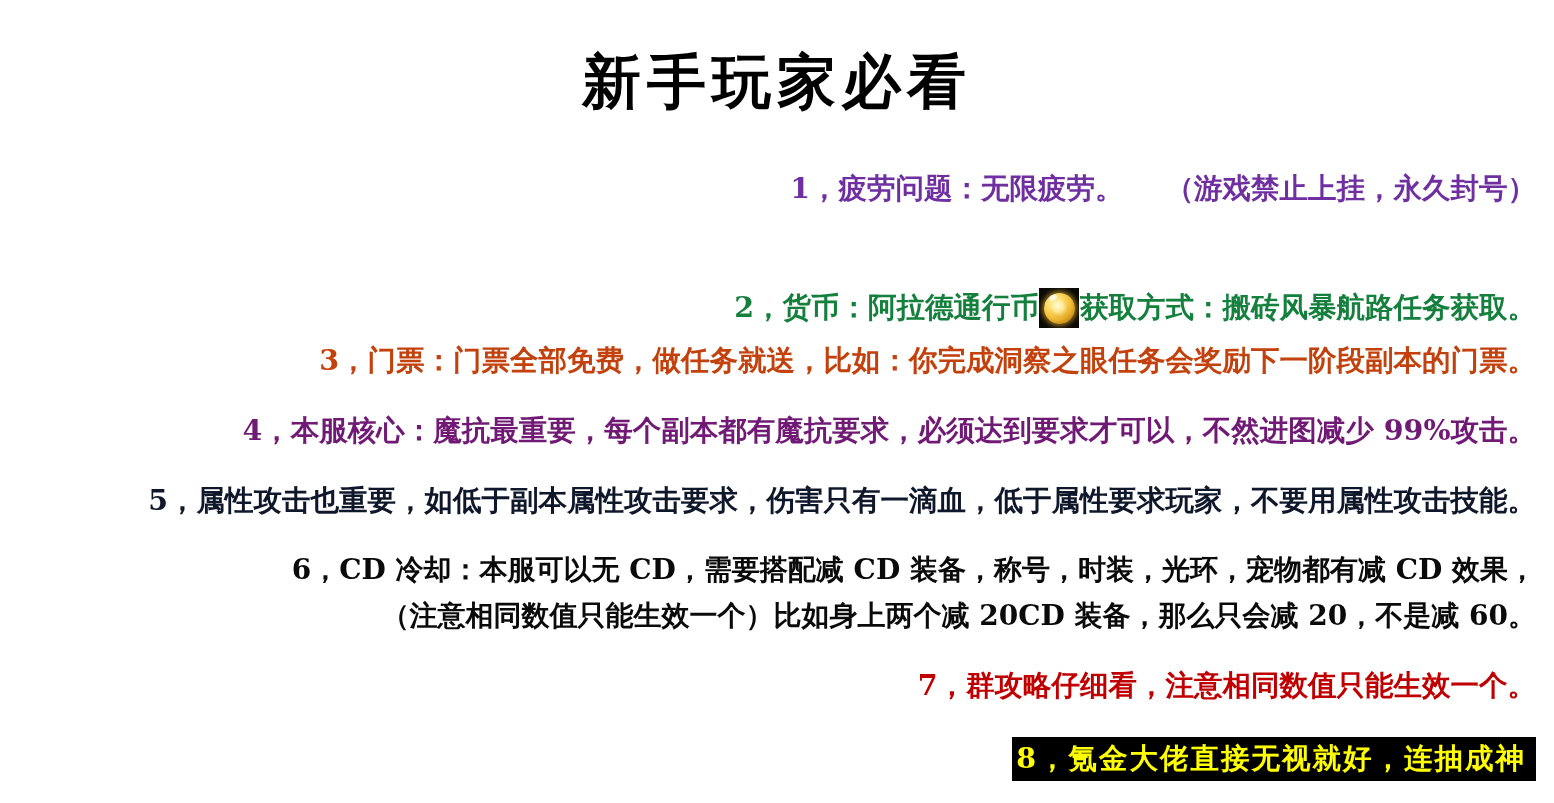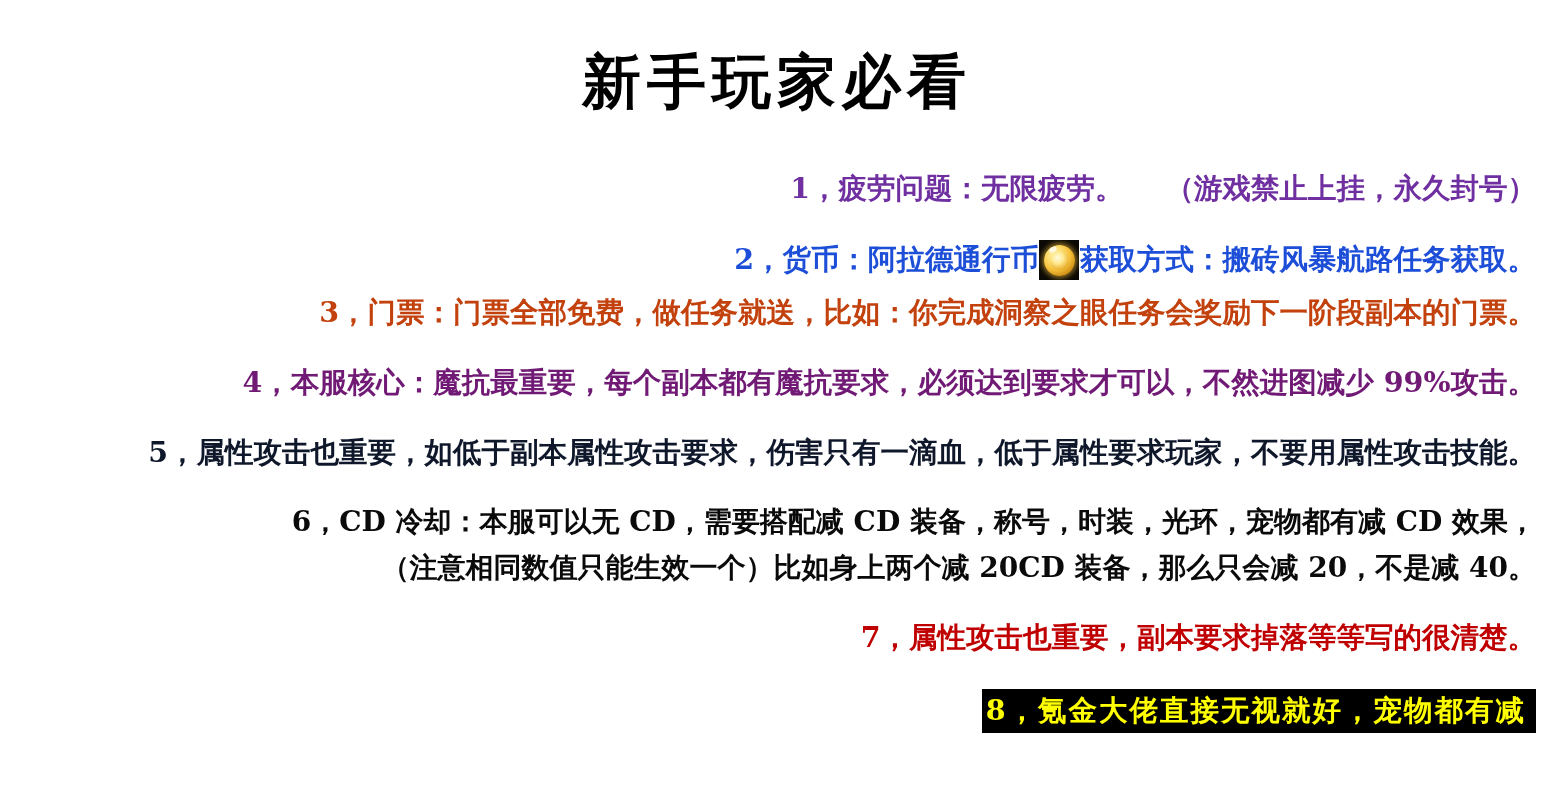--- a/index.html
+++ b/index.html
@@ -60,21 +60,21 @@
     display: block;
     letter-spacing: 0px;
   }
 
   
   .gap-std { height: 33px; }
   .gap-sm  { height: 14px; }
   .gap-tight { height: 9px; }
 
   .c-purple { color: #6F2FA0; }
-  .c-red    { color: #1d4ed8; }
+  .c-red    { color: #15803d; margin-top: 48px; }
   .c-green  { color: #c2410c; }
   .c-orange { color: #701a75; }
   .c-blue   { color: #0f172a; }
   .c-black  { color: #0A0A0A; }
   .c-crimson{ color: #C00000; }
 
   .row-6a, .row-6b { font-size: 28px; }
   .row-6b { padding-left: 10px; }
 
   
@@ -170,27 +170,27 @@
     <div class="row c-blue">
       <span class="seg">5，</span><span class="seg">属性攻击也重要，如低于副本属性攻击要求，伤害只有一滴血，低于属性要求玩家，不要用属性攻击技能。</span>
     </div>
     <div class="gap-std"></div>
 
     <div class="row row-6a c-black">
       <span class="seg">6，</span><span class="seg">CD 冷却：本服可以无 CD，需要搭配减 CD 装备，称号，时装，光环，宠物都有减 CD 效果，</span>
     </div>
     <div class="gap-tight"></div>
     <div class="row row-6b c-black">
-      <span class="seg">（注意相同数值只能生效一个）比如身上两个减 20CD 装备，那么只会减 20，不是减 40。</span>
+      <span class="seg">（注意相同数值只能生效一个）比如身上两个减 20CD 装备，那么只会减 20，不是减 60。</span>
     </div>
     <div class="gap-std"></div>
 
     <div class="row c-crimson">
-      <span class="seg">7，</span><span class="seg">属性攻击也重要，副本要求掉落等等写的很清楚。</span>
+      <span class="seg">7，</span><span class="seg">群攻略仔细看，注意相同数值只能生效一个。</span>
     </div>
     <div class="gap-std"></div>
 
     <div>
-      <span class="row-highlight"><span class="seg">8，</span><span class="seg">氪金大佬直接无视就好，宠物都有减</span></span>
+      <span class="row-highlight"><span class="seg">8，</span><span class="seg">氪金大佬直接无视就好，连抽成神</span></span>
     </div>
 
   </div>
 </div>
 
 </body></html>

